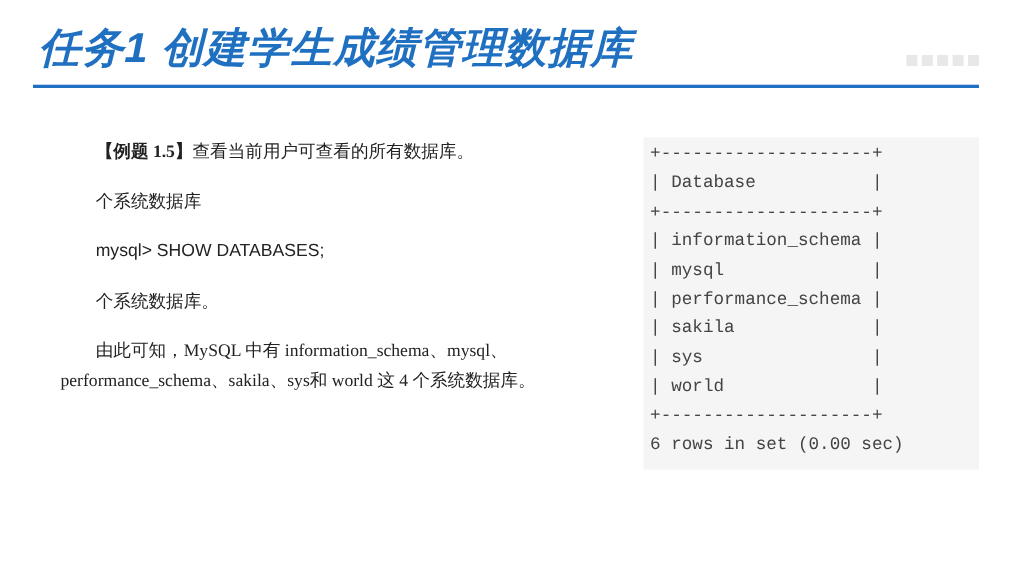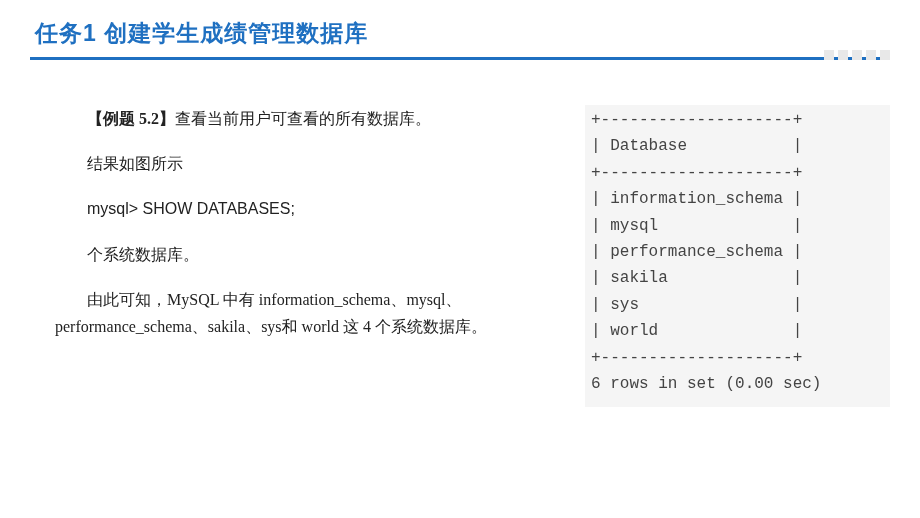--- a/index.html
+++ b/index.html
@@ -14,22 +14,23 @@
       font-family: "Microsoft YaHei", "SimSun", sans-serif;
       position: relative;
       overflow: hidden;
     }
     .header {
       padding: 18px 35px 8px 35px;
       position: relative;
     }
     .title {
       color: #1f70c1;
-      font-size: 23px;
+      font-size: 38px;
       font-weight: bold;
+      font-style: italic;
       letter-spacing: 1px;
     }
     .header-squares {
       position: absolute;
       right: 30px;
       top: 50px;
       display: flex;
       gap: 4px;
     }
     .square {
@@ -87,23 +88,23 @@
     <div class="square"></div>
     <div class="square"></div>
     <div class="square"></div>
   </div>
 </div>
 <div class="divider"></div>
 
 <div class="content-area">
   <div class="text-column">
     <p class="para">
-      <span class="bold">【例题 5.2】</span><span>查看当前用户可查看的所有数据库。</span>
+      <span class="bold">【例题 1.5】</span><span>查看当前用户可查看的所有数据库。</span>
     </p>
-    <p class="para">结果如图所示</p>
+    <p class="para">个系统数据库</p>
     <p class="para code-text">mysql&gt; SHOW DATABASES;</p>
     <p class="para">个系统数据库。</p>
     <p class="para">由此可知，MySQL 中有 information_schema、mysql、performance_schema、sakila、sys和 world 这 4 个系统数据库。</p>
   </div>
   <div class="result-column">+--------------------+
 | Database           |
 +--------------------+
 | information_schema |
 | mysql              |
 | performance_schema |

